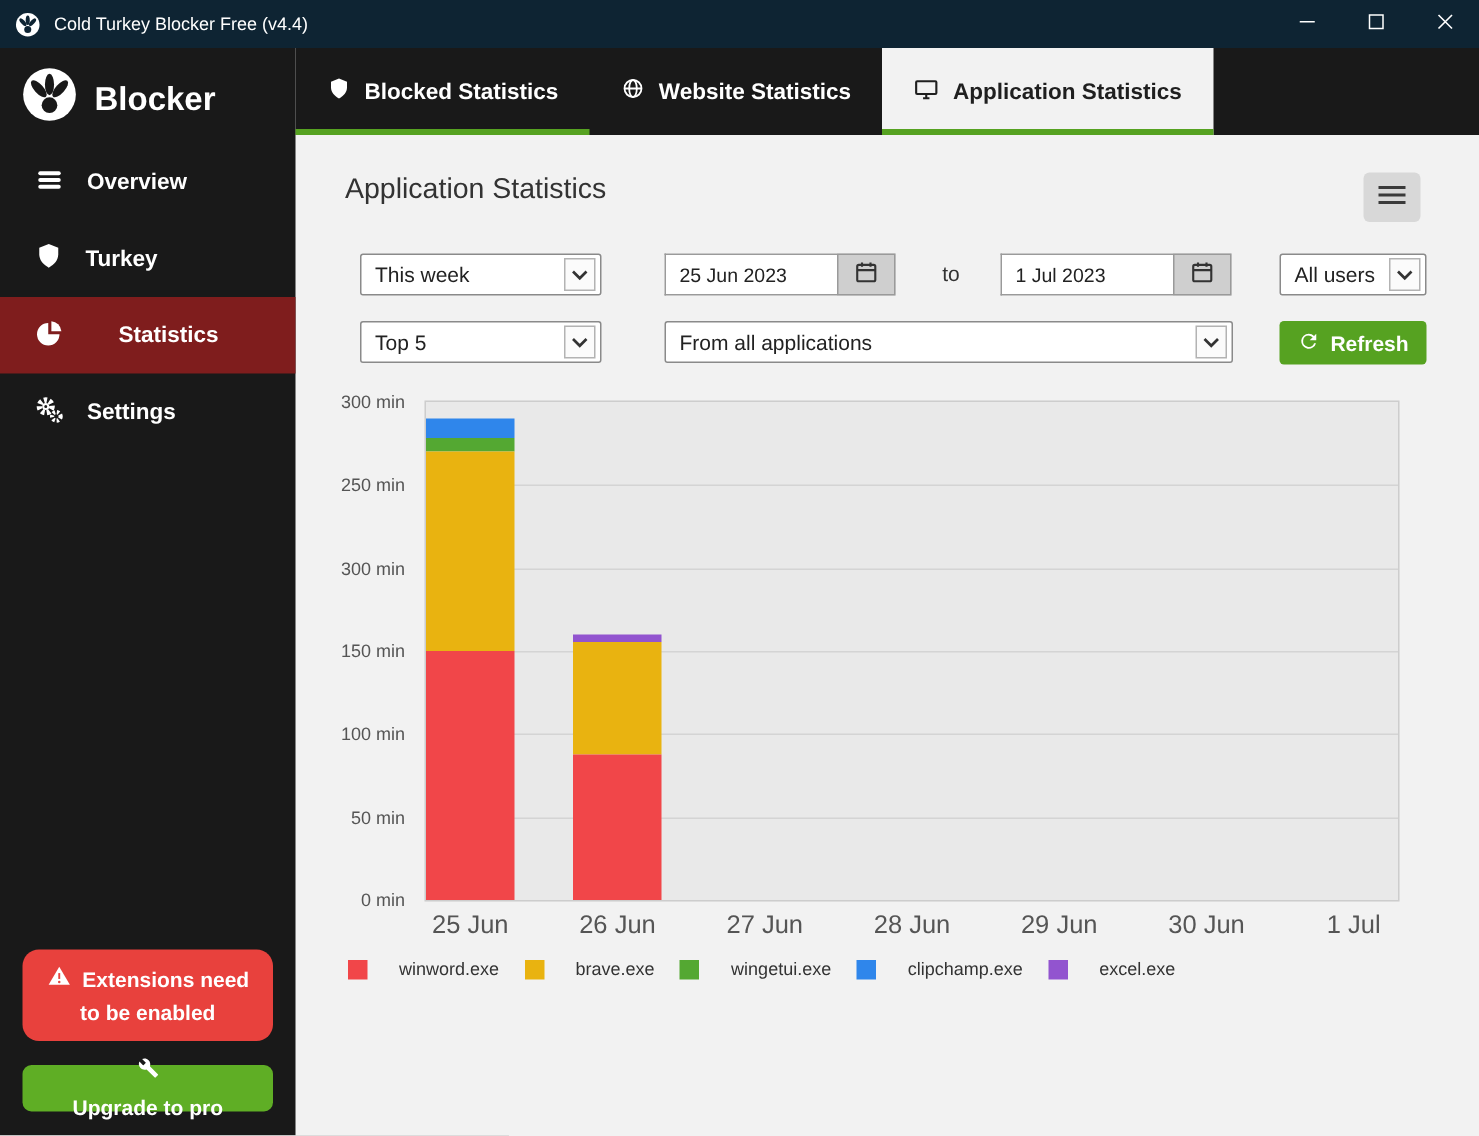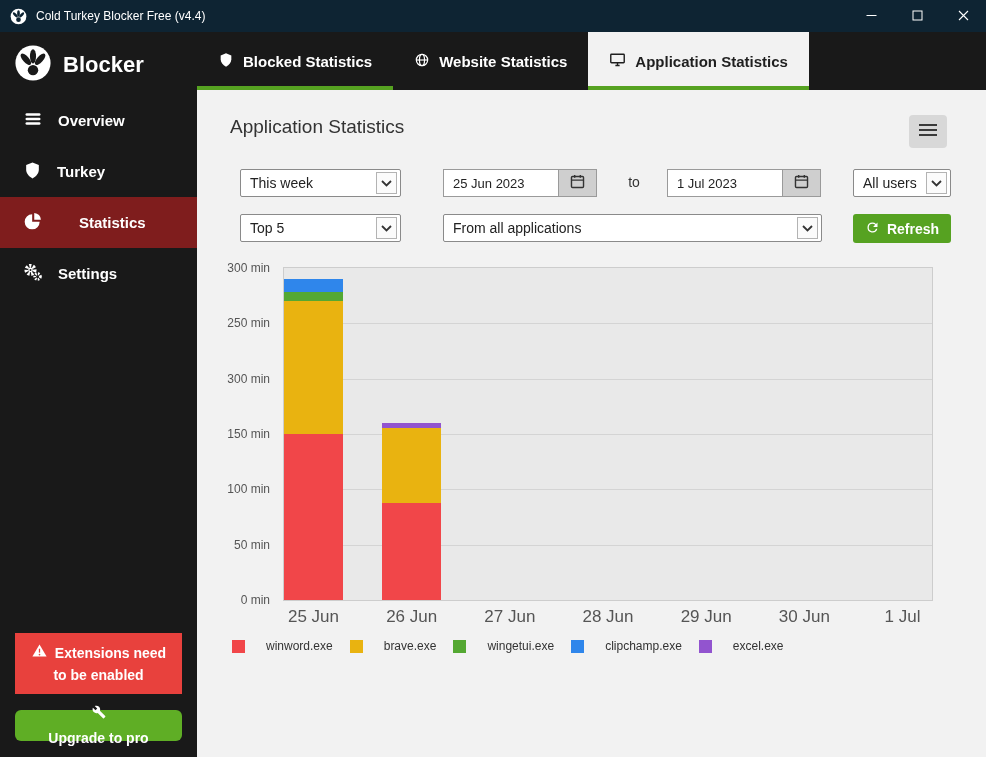--- a/index.html
+++ b/index.html
@@ -13,21 +13,21 @@
   .win-controls{margin-left:auto;display:flex;height:100%;}
   .win-btn{width:46px;height:100%;display:flex;align-items:center;justify-content:center;cursor:pointer;}
 
   
   .sidebar{position:absolute;left:0;top:32px;width:197px;bottom:0;background:#191919;}
   .brand{display:flex;align-items:center;gap:11px;padding:12px 14px 9px;}
   .brand-name{color:#fff;font-size:22px;font-weight:bold;}
   .menu-item{height:51px;display:flex;align-items:center;gap:15px;padding-left:23px;color:#fff;font-weight:bold;font-size:15px;cursor:pointer;}
   .menu-item.active{background:#7f1d1d;gap:36px;}
   .sidebar-bottom{position:absolute;left:15px;right:15px;bottom:16px;}
-  .alert-button{background:#e8413d;border-radius:0;color:#fff;font-weight:bold;font-size:14px;padding:9px 4px;text-align:center;line-height:1.45;margin-bottom:16px;cursor:pointer;}
+  .alert-button{background:#e8413d;border-radius:11px;color:#fff;font-weight:bold;font-size:14px;padding:9px 4px;text-align:center;line-height:1.45;margin-bottom:16px;cursor:pointer;}
   .alert-line1{display:flex;align-items:center;justify-content:center;gap:7px;}
   .upgrade-button{background:#5fae25;border-radius:6px;color:#fff;font-weight:bold;font-size:14px;height:31px;display:flex;align-items:center;justify-content:center;gap:8px;cursor:pointer;flex-direction:column;}
 
   
   .tabbar{position:absolute;left:197px;right:0;top:32px;height:58px;background:#191919;display:flex;}
   .tab{display:flex;align-items:center;gap:9px;padding:0 21px;color:#fff;font-weight:bold;font-size:15px;position:relative;cursor:pointer;white-space:nowrap;}
   .tab.green-underline::after{content:"";position:absolute;left:0;right:0;bottom:0;height:4px;background:#56a221;}
   .tab.active{background:#f2f2f2;color:#1f1f1f;}
 
   

